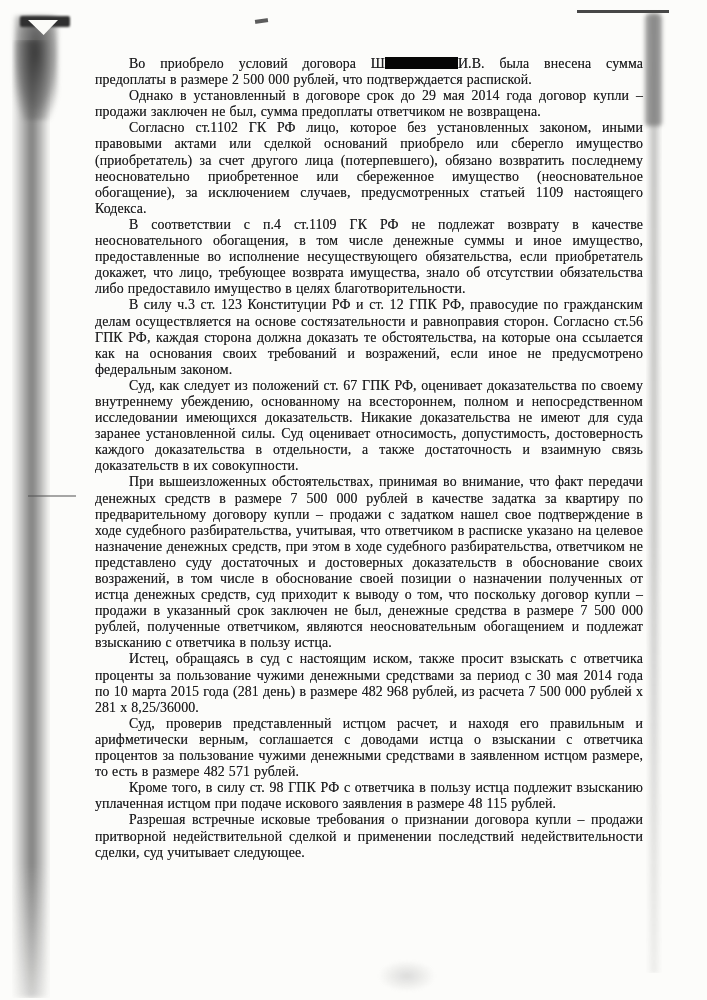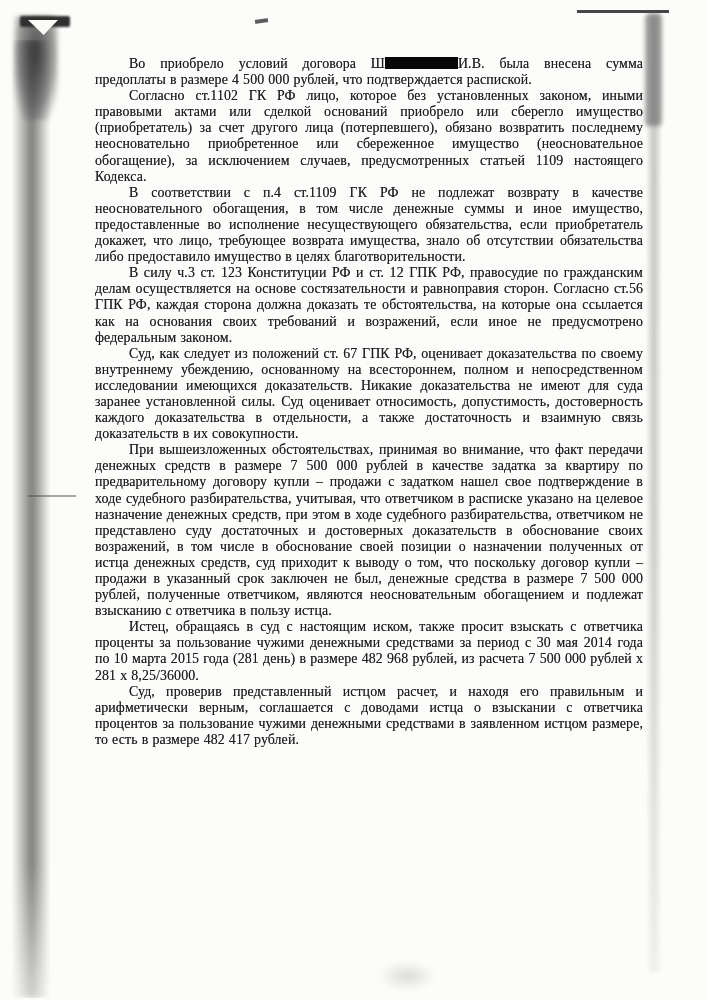--- a/index.html
+++ b/index.html
@@ -142,23 +142,26 @@
   <div class="band-left-cap"></div>
   <div class="band-left-notch"></div>
   <div class="band-right"></div>
   <div class="band-right-top"></div>
   <div class="corner-line"></div>
   <div class="top-dash"></div>
   <div class="scratch"></div>
   <div class="bottom-smudge"></div>
 
   <div class="text-block">
-    <p><span>Во приобрело условий договора Ш</span><span class="redaction"></span><span>И.В. была внесена сумма предоплаты в размере 4 500 000 рублей, что подтверждается распиской.</span></p>
+    <p><span>Во приобрело условий договора Ш</span><span class="redaction"></span><span>И.В. была внесена сумма предоплаты в размере 2 500 000 рублей, что подтверждается распиской.</span></p>
+    <p>Однако в установленный в договоре срок до 29 мая 2014 года договор купли – продажи заключен не был, сумма предоплаты ответчиком не возвращена.</p>
     <p>Согласно ст.1102 ГК РФ лицо, которое без установленных законом, иными правовыми актами или сделкой оснований приобрело или сберегло имущество (приобретатель) за счет другого лица (потерпевшего), обязано возвратить последнему неосновательно приобретенное или сбереженное имущество (неосновательное обогащение), за исключением случаев, предусмотренных статьей 1109 настоящего Кодекса.</p>
     <p>В соответствии с п.4 ст.1109 ГК РФ не подлежат возврату в качестве неосновательного обогащения, в том числе денежные суммы и иное имущество, предоставленные во исполнение несуществующего обязательства, если приобретатель докажет, что лицо, требующее возврата имущества, знало об отсутствии обязательства либо предоставило имущество в целях благотворительности.</p>
     <p>В силу ч.3 ст. 123 Конституции РФ и ст. 12 ГПК РФ, правосудие по гражданским делам осуществляется на основе состязательности и равноправия сторон. Согласно ст.56 ГПК РФ, каждая сторона должна доказать те обстоятельства, на которые она ссылается как на основания своих требований и возражений, если иное не предусмотрено федеральным законом.</p>
     <p>Суд, как следует из положений ст. 67 ГПК РФ, оценивает доказательства по своему внутреннему убеждению, основанному на всестороннем, полном и непосредственном исследовании имеющихся доказательств. Никакие доказательства не имеют для суда заранее установленной силы. Суд оценивает относимость, допустимость, достоверность каждого доказательства в отдельности, а также достаточность и взаимную связь доказательств в их совокупности.</p>
     <p>При вышеизложенных обстоятельствах, принимая во внимание, что факт передачи денежных средств в размере 7 500 000 рублей в качестве задатка за квартиру по предварительному договору купли – продажи с задатком нашел свое подтверждение в ходе судебного разбирательства, учитывая, что ответчиком в расписке указано на целевое назначение денежных средств, при этом в ходе судебного разбирательства, ответчиком не представлено суду достаточных и достоверных доказательств в обоснование своих возражений, в том числе в обоснование своей позиции о назначении полученных от истца денежных средств, суд приходит к выводу о том, что поскольку договор купли – продажи в указанный срок заключен не был, денежные средства в размере 7 500 000 рублей, полученные ответчиком, являются неосновательным обогащением и  подлежат взысканию с ответчика в пользу истца.</p>
     <p>Истец, обращаясь в суд с настоящим иском, также просит взыскать с ответчика проценты за пользование чужими денежными средствами за период с 30 мая 2014 года по 10 марта 2015 года (281 день) в размере 482 968 рублей, из расчета 7 500 000 рублей х 281 х 8,25/36000.</p>
-    <p>Суд, проверив представленный истцом расчет, и находя его правильным и арифметически верным, соглашается с доводами истца о взыскании с ответчика процентов за пользование чужими денежными средствами в заявленном истцом размере, то есть в размере 482 417 рублей.</p>
+    <p>Суд, проверив представленный истцом расчет, и находя его правильным и арифметически верным, соглашается с доводами истца о взыскании с ответчика процентов за пользование чужими денежными средствами в заявленном истцом размере, то есть в размере 482 571 рублей.</p>
+    <p>Кроме того, в силу ст. 98 ГПК РФ с ответчика в пользу истца подлежит взысканию уплаченная истцом при подаче искового заявления в размере 48 115 рублей.</p>
+    <p>Разрешая встречные исковые требования о признании договора купли – продажи притворной недействительной сделкой и применении последствий недействительности сделки, суд учитывает следующее.</p>
   </div>
 
 </div>
 
 </body></html>

